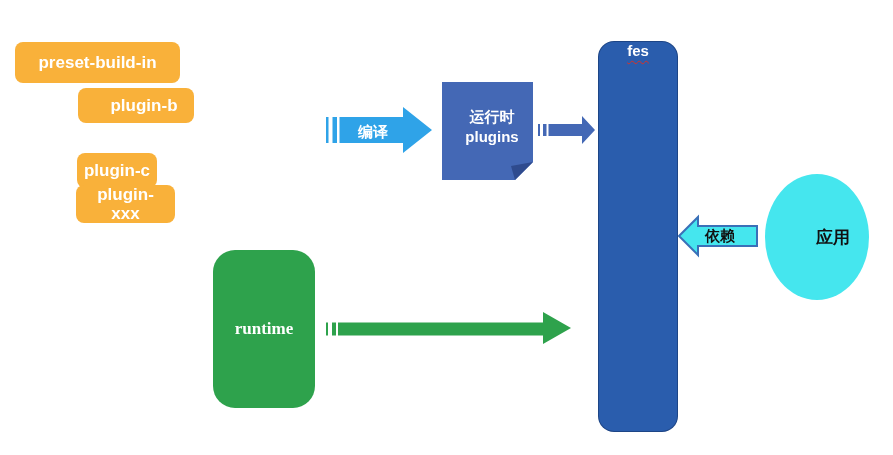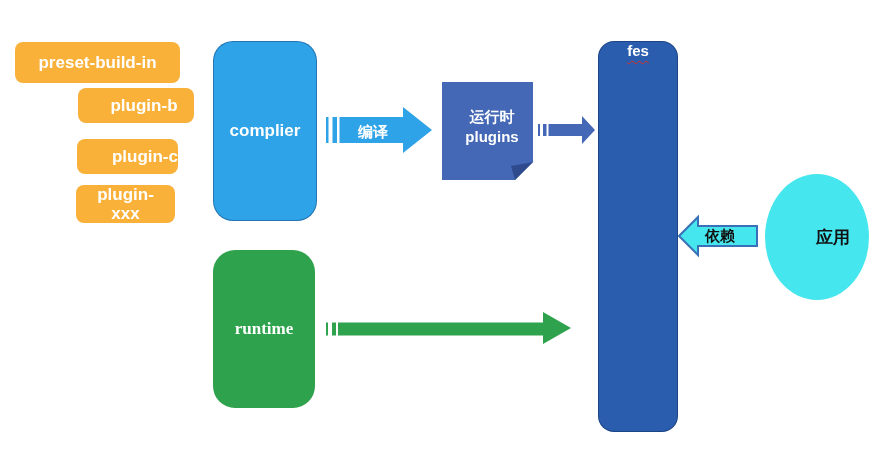--- a/index.html
+++ b/index.html
@@ -46,30 +46,27 @@
 <body>
 
 <div class="canvas">
 
   <div class="chip" style="left:15px;top:42px;width:165px;height:41px;">
     <span class="chip-label">preset-build-in</span>
   </div>
   <div class="chip" style="left:78px;top:88px;width:100px;height:35px;padding-left:16px;">
     <span class="chip-label">plugin-b</span>
   </div>
-  <div class="chip" style="left:77px;top:139px;width:101px;height:35px;justify-content:flex-end;">
+  <div class="chip" style="left:77px;top:153px;width:80px;height:35px;">
     <span class="chip-label">plugin-c</span>
   </div>
   <div class="chip" style="left:76px;top:185px;width:99px;height:38px;">
     <span class="chip-label wrap">plugin-xxx</span>
   </div>
 
-  <div class="bigbox sky" style="left:213px;top:41px;width:102px;height:178px;">
-    <span class="bigbox-label">complier</span>
-  </div>
 
   <svg class="arrow" style="left:326px;top:107px;" width="107" height="46" viewBox="0 0 107 46">
     <rect x="0" y="10" width="2.5" height="26" class="fill-sky"></rect>
     <rect x="6.5" y="10" width="4.5" height="26" class="fill-sky"></rect>
     <path d="M13.5,10 H77 V0 L106,23 L77,46 V36 H13.5 Z" class="fill-sky"></path>
   </svg>
   <div class="arrow-label light" style="left:341px;top:121px;width:64px;">编译</div>
 
   <div class="note" style="left:442px;top:82px;width:91px;height:98px;">
     <svg class="note-svg" width="91" height="98" viewBox="0 0 91 98">

